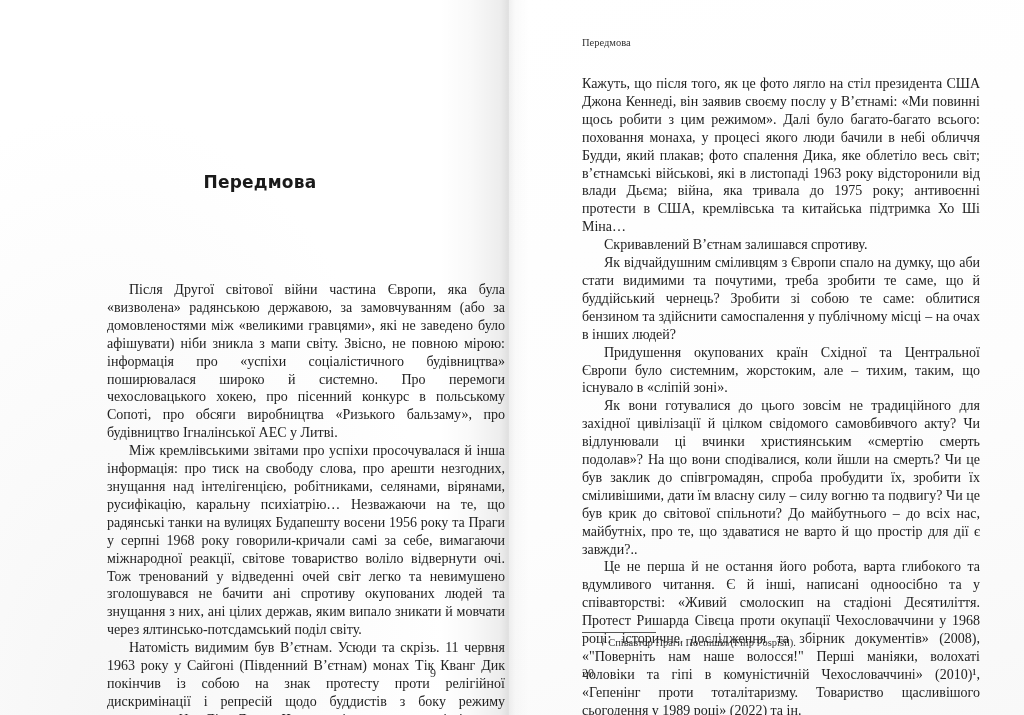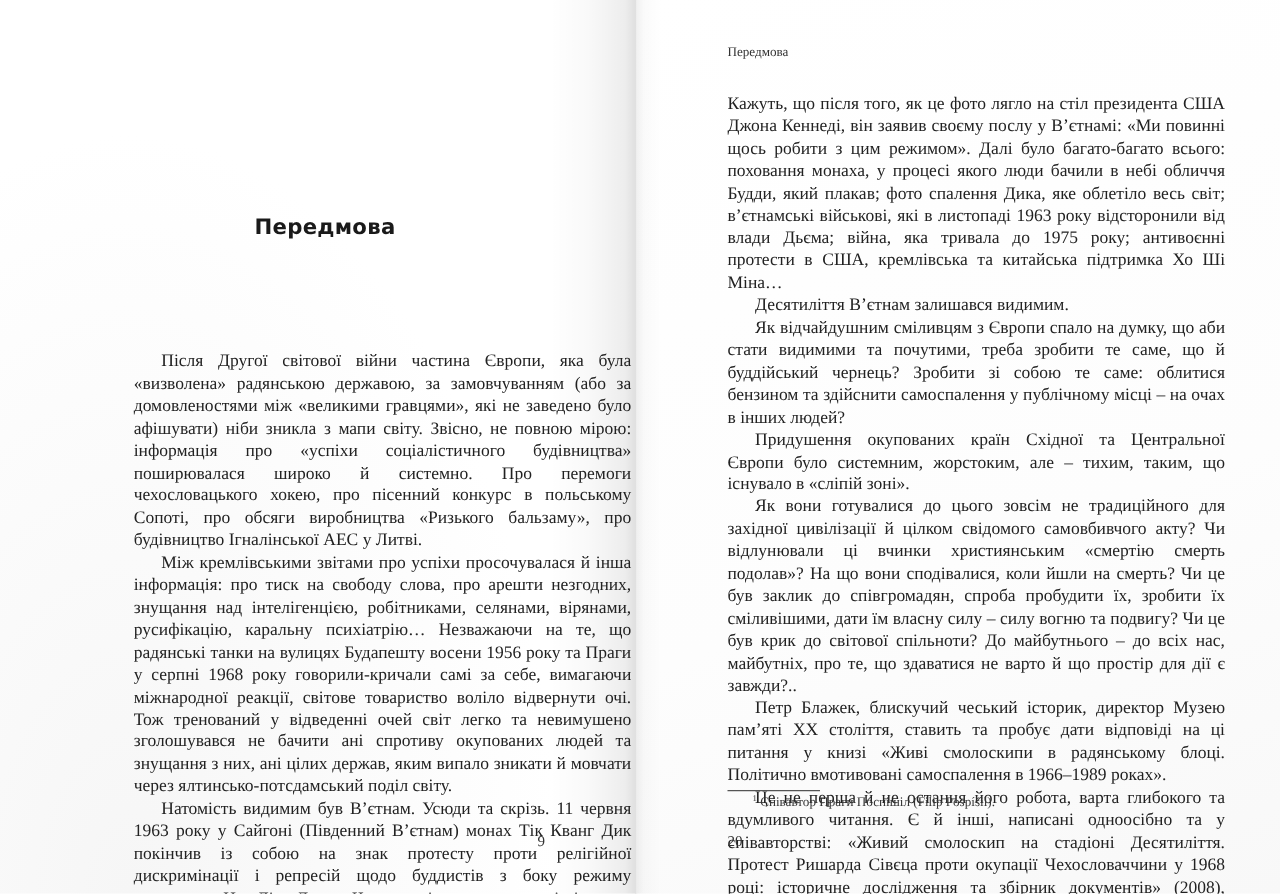--- a/index.html
+++ b/index.html
@@ -142,25 +142,24 @@
     <div class="page-number page-number-left">9</div>
   </div>
 
   <div class="gutter-line"></div>
 
   <div class="page page-right"></div>
 
   <div class="running-header">Передмова</div>
   <div class="body-text right-text">
     <p class="no-indent">Кажуть, що після того, як це фото лягло на стіл президента США Джо­на Кеннеді, він заявив своєму послу у В’єтнамі: «Ми повинні щось робити з цим режимом». Далі було багато-багато всього: поховання монаха, у процесі якого люди бачили в небі обличчя Будди, який пла­кав; фото спалення Дика, яке облетіло весь світ; в’єтнамські військо­ві, які в листопаді 1963 року відсторонили від влади Дьєма; війна, яка тривала до 1975 року; антивоєнні протести в США, кремлівська та китайська підтримка Хо Ші Міна…</p>
-    <p>Десятиліття В’єтнам залишався видимим.</p>
+    <p>Скривавлений В’єтнам залишався спротиву.</p>
     <p>Як відчайдушним сміливцям з Європи спало на думку, що аби ста­ти видимими та почутими, треба зробити те саме, що й буддійський чернець? Зробити зі собою те саме: облитися бензином та здійснити самоспалення у публічному місці – на очах в інших людей?</p>
     <p>Придушення окупованих країн Східної та Центральної Європи було системним, жорстоким, але – тихим, таким, що існувало в «сліпій зоні».</p>
     <p>Як вони готувалися до цього зовсім не традиційного для західної цивілізації й цілком свідомого самовбивчого акту? Чи відлунювали ці вчинки християнським «смертію смерть подолав»? На що вони споді­валися, коли йшли на смерть? Чи це був заклик до співгромадян, спро­ба пробудити їх, зробити їх сміливішими, дати їм власну силу – силу вогню та подвигу? Чи це був крик до світової спільноти? До майбут­нього – до всіх нас, майбутніх, про те, що здаватися не варто й що про­стір для дії є завжди?..</p>
-    <p>Петр Блажек, блискучий чеський історик, директор Музею пам’я­ті XX століття, ставить та пробує дати відповіді на ці питання у кни­зі «Живі смолоскипи в радянському блоці. Політично вмотивовані самоспалення в 1966–1989 роках».</p>
     <p>Це не перша й не остання його робота, варта глибокого та вдум­ливого читання. Є й інші, написані одноосібно та у співавторстві: «Живий смолоскип на стадіоні Десятиліття. Протест Ришарда Сівєца проти окупації Чехословаччини у 1968 році: історичне дослідження та збірник документів» (2008), «"Поверніть нам наше волосся!" Пер­ші маніяки, волохаті чоловіки та гіпі в комуністичній Чехословаччи­ні» (2010)¹, «Гепенінг проти тоталітаризму. Товариство щасливішого сьогодення у 1989 році» (2022) та ін.</p>
   </div>
 
   <div class="footnote-rule"></div>
   <div class="footnote">
     <sup>1</sup>
     <span>Співавтор Праги Поспішіл (Filip Pospíšil).</span>
   </div>
   <div class="page-number page-number-right">20</div>
 

